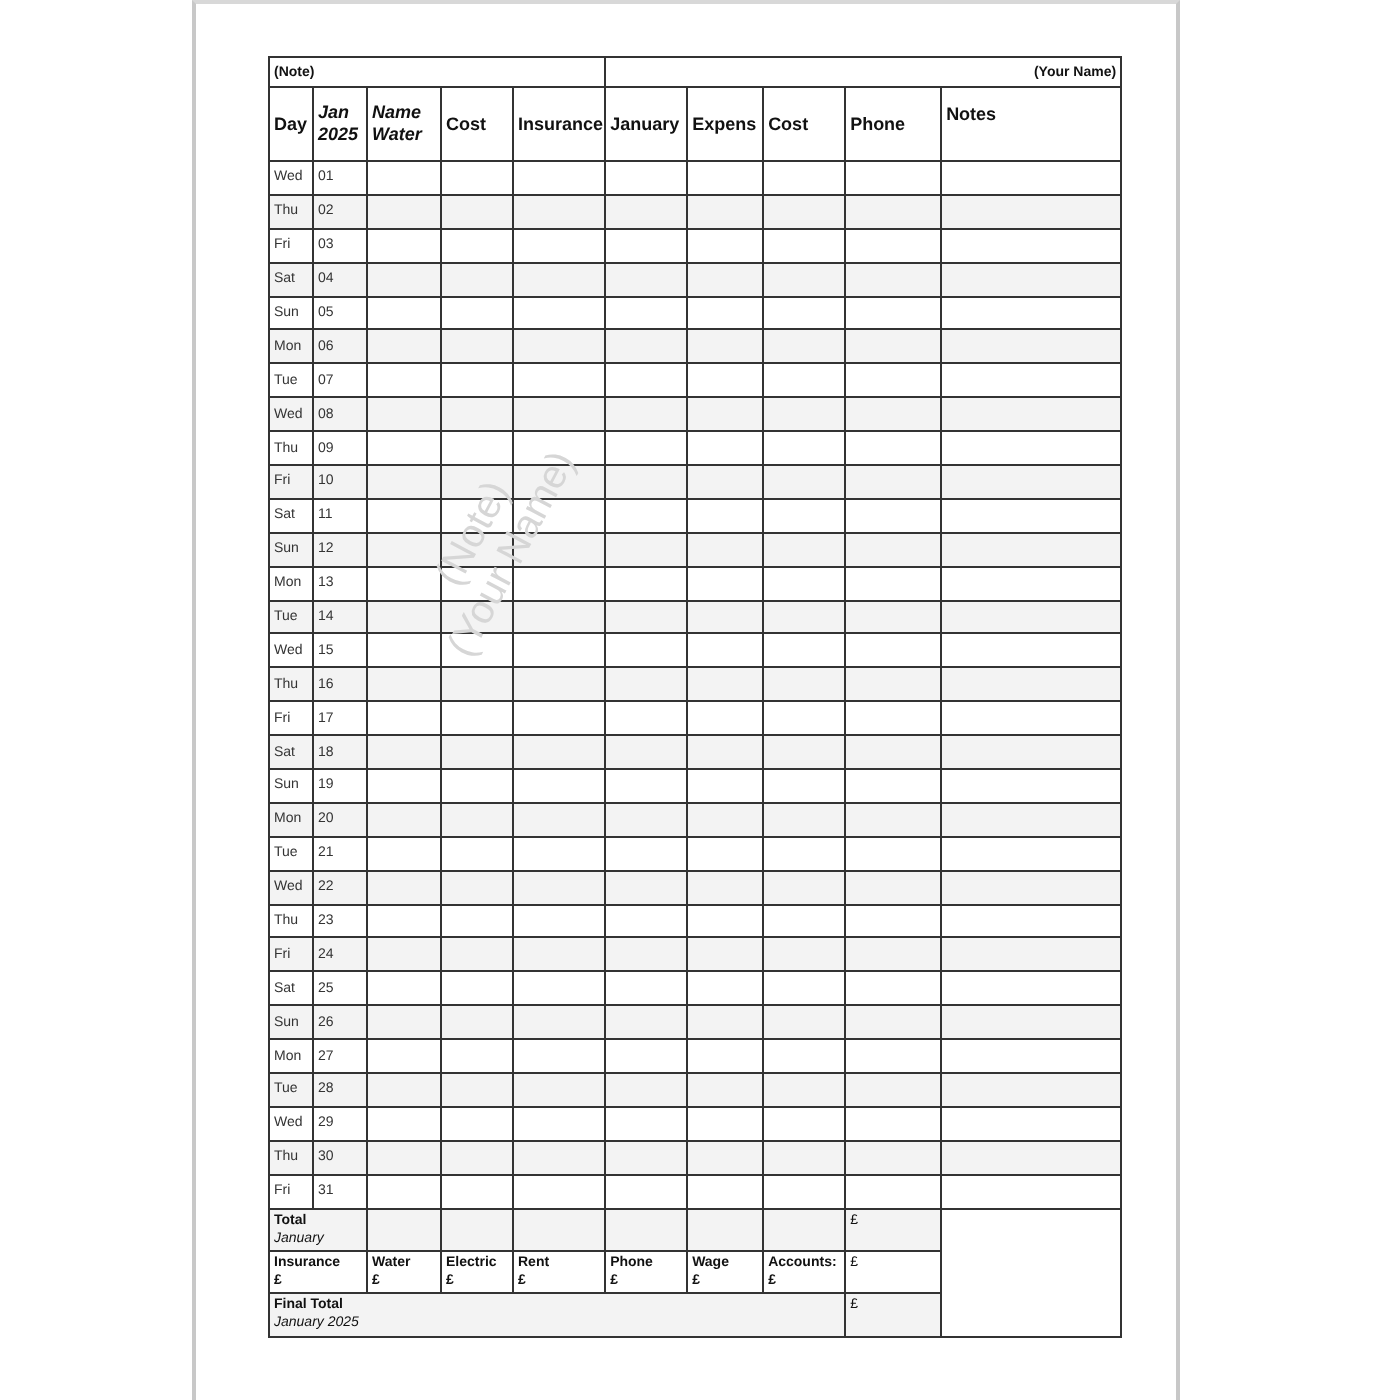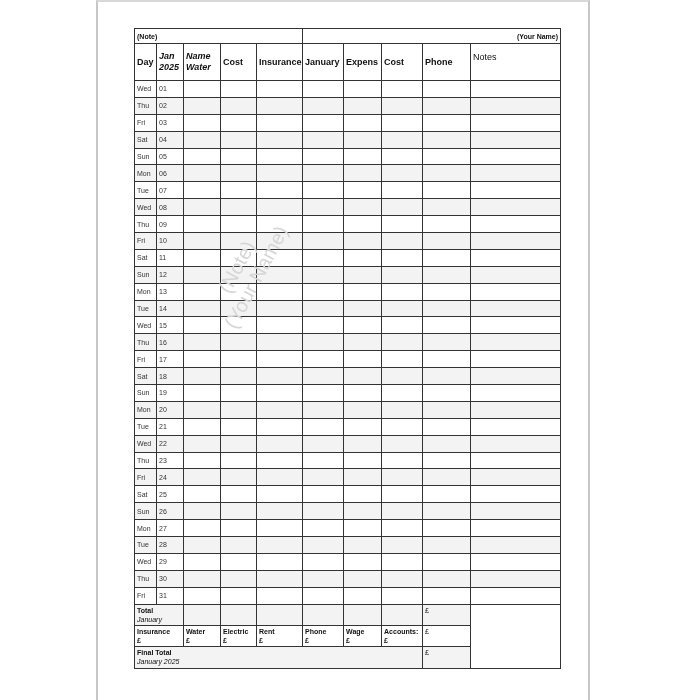--- a/index.html
+++ b/index.html
@@ -3,21 +3,21 @@
 <meta charset="utf-8">
 <style>
   html,body{margin:0;padding:0;background:#fff;}
   body{width:700px;height:700px;position:relative;overflow:hidden;font-family:"Liberation Sans",sans-serif;}
   .paper{position:absolute;left:96px;top:0;width:494px;height:700px;background:#fff;border-left:2px solid #c8c8c8;border-right:2px solid #c8c8c8;border-top:2px solid #d8d8d8;box-sizing:border-box;}
   table.sheet{position:absolute;left:134px;top:28px;width:426px;border-collapse:collapse;table-layout:fixed;font-size:7px;color:#111;}
   table.sheet td{border:1px solid #333;padding:0 2px;height:15.9px;line-height:9px;vertical-align:middle;overflow:hidden;white-space:nowrap;}
   tr.alt td{background:#f3f3f3;}
   tr.note td{height:14px;font-weight:bold;font-size:7px;}
   tr.head td{height:28px;font-weight:bold;font-size:9px;line-height:11px;}
-  tr.head td.notes{font-weight:normal;vertical-align:top;padding-top:8px;}
+  tr.head td.notes{font-weight:bold;vertical-align:top;padding-top:8px;}
   td.day,td.date{color:#333;}
   tr.total td,tr.bills td,tr.final td{height:19px;vertical-align:top;padding-top:1px;}
   tr.final td{height:20px;}
   .b{font-weight:bold;display:block;}
   .sm{display:block;font-style:italic;}
   .watermark{position:absolute;left:190px;top:250px;transform:rotate(-62deg);transform-origin:center;color:#d6d6d6;font-size:20px;line-height:22px;text-align:center;pointer-events:none;white-space:nowrap;}
   .right{text-align:right;}
 </style>
 </head>
 <body>

